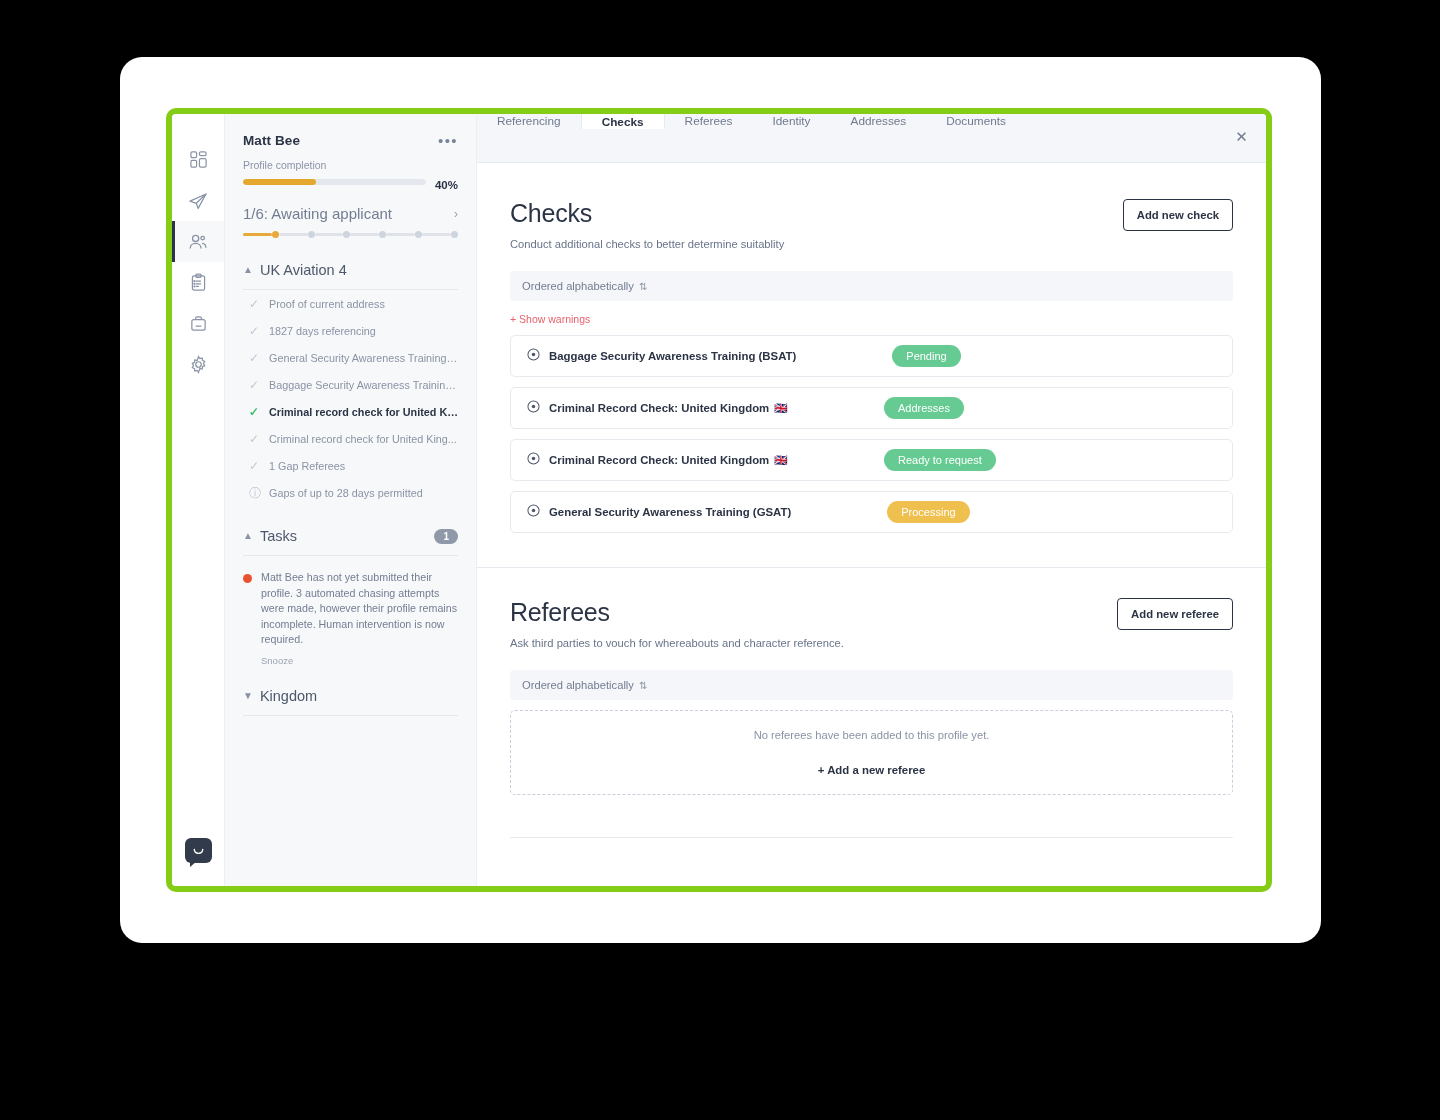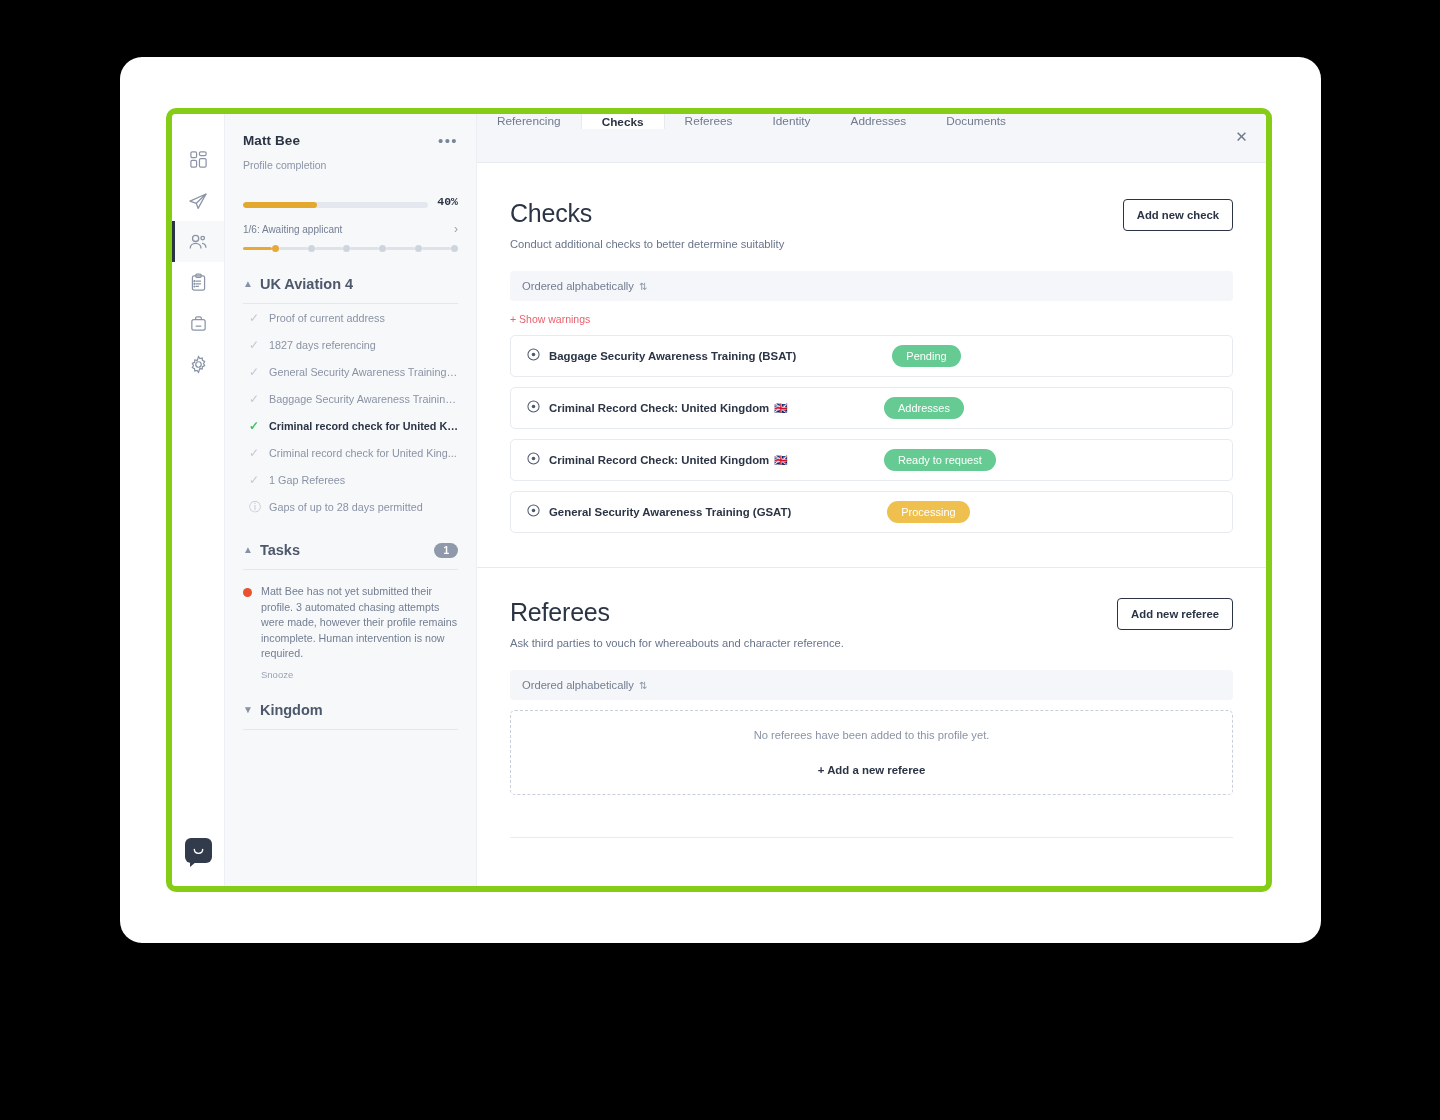--- a/index.html
+++ b/index.html
@@ -80,38 +80,38 @@
     background: #f7f8fa;
     border-right: 1px solid #eceff3;
     padding: 19px 18px 0 18px;
     overflow: hidden;
   }
   .side-head { display: flex; align-items: flex-start; justify-content: space-between; }
   .side-name { font-size: 13.5px; font-weight: bold; color: #2b3445; letter-spacing: .1px; }
   .dots { color: #7a8599; font-size: 15px; letter-spacing: 1.4px; cursor: pointer; line-height: 10px; padding-top:3px;}
   .side-sub { font-size: 10.5px; color: #8b94a6; margin-top: 11px; }
 
-  .prog-row { display: flex; align-items: flex-end; gap: 9px; margin-top: 24px; font-family: Liberation Mono, monospace; }
+  .prog-row { display: flex; align-items: flex-start; gap: 9px; margin-top: 8px; }
   .prog-track { flex: 1; height: 6px; border-radius: 4px; background: #e4e7ed; overflow: hidden; }
   .prog-fill { height: 100%; background: #e5a82e; border-radius: 4px; }
   .prog-pct { font-size: 11.5px; font-weight: bold; color: #2b3445; }
 
   .stage-row { display: flex; align-items: center; justify-content: space-between; margin-top: 14px; cursor: pointer; }
-  .stage-txt { font-size: 10px; color: #737e92; }
+  .stage-txt { font-size: 15px; color: #737e92; }
   .chev-r { color: #9aa3b4; font-size: 12px; }
 
   .stepper { display: flex; align-items: center; margin-top: 9px; }
   .step-line { height: 2.5px; flex: 1; background: #dfe3e9; border-radius: 2px; }
   .step-line.done { background: #e8a93a; }
   .step-dot { width: 7px; height: 7px; border-radius: 50%; background: #cfd5de; flex: 0 0 7px; }
   .step-dot.done { background: #e8a93a; }
 
   .group-head { display: flex; align-items: center; gap: 7px; margin-top: 24px; }
   .group-caret { color: #8892a4; font-size: 10px; line-height: 1; }
-  .group-title { font-size: 14.5px; color: #4d5costume; color:#4e586b; font-weight: bold; }
+  .group-title { font-size: 14.5px; color: #4d5costume; color:#4e586b; font-weight: normal; }
   .group-rule { border-bottom: 1px solid #e4e7ed; margin-top: 11px; }
 
   .chk-item { display: flex; align-items: center; gap: 9px; padding: 7.5px 0 7.5px 6px; }
   .chk-mark { width: 11px; flex: 0 0 11px; color: #c3cad5; font-size: 12px; line-height: 1; }
   .chk-item.done .chk-mark { color: #3ec06a; font-weight: bold; }
   .chk-txt {
     font-size: 10.8px; color: #8a93a5;
     white-space: nowrap; overflow: hidden; text-overflow: ellipsis;
     max-width: 196px;
   }

